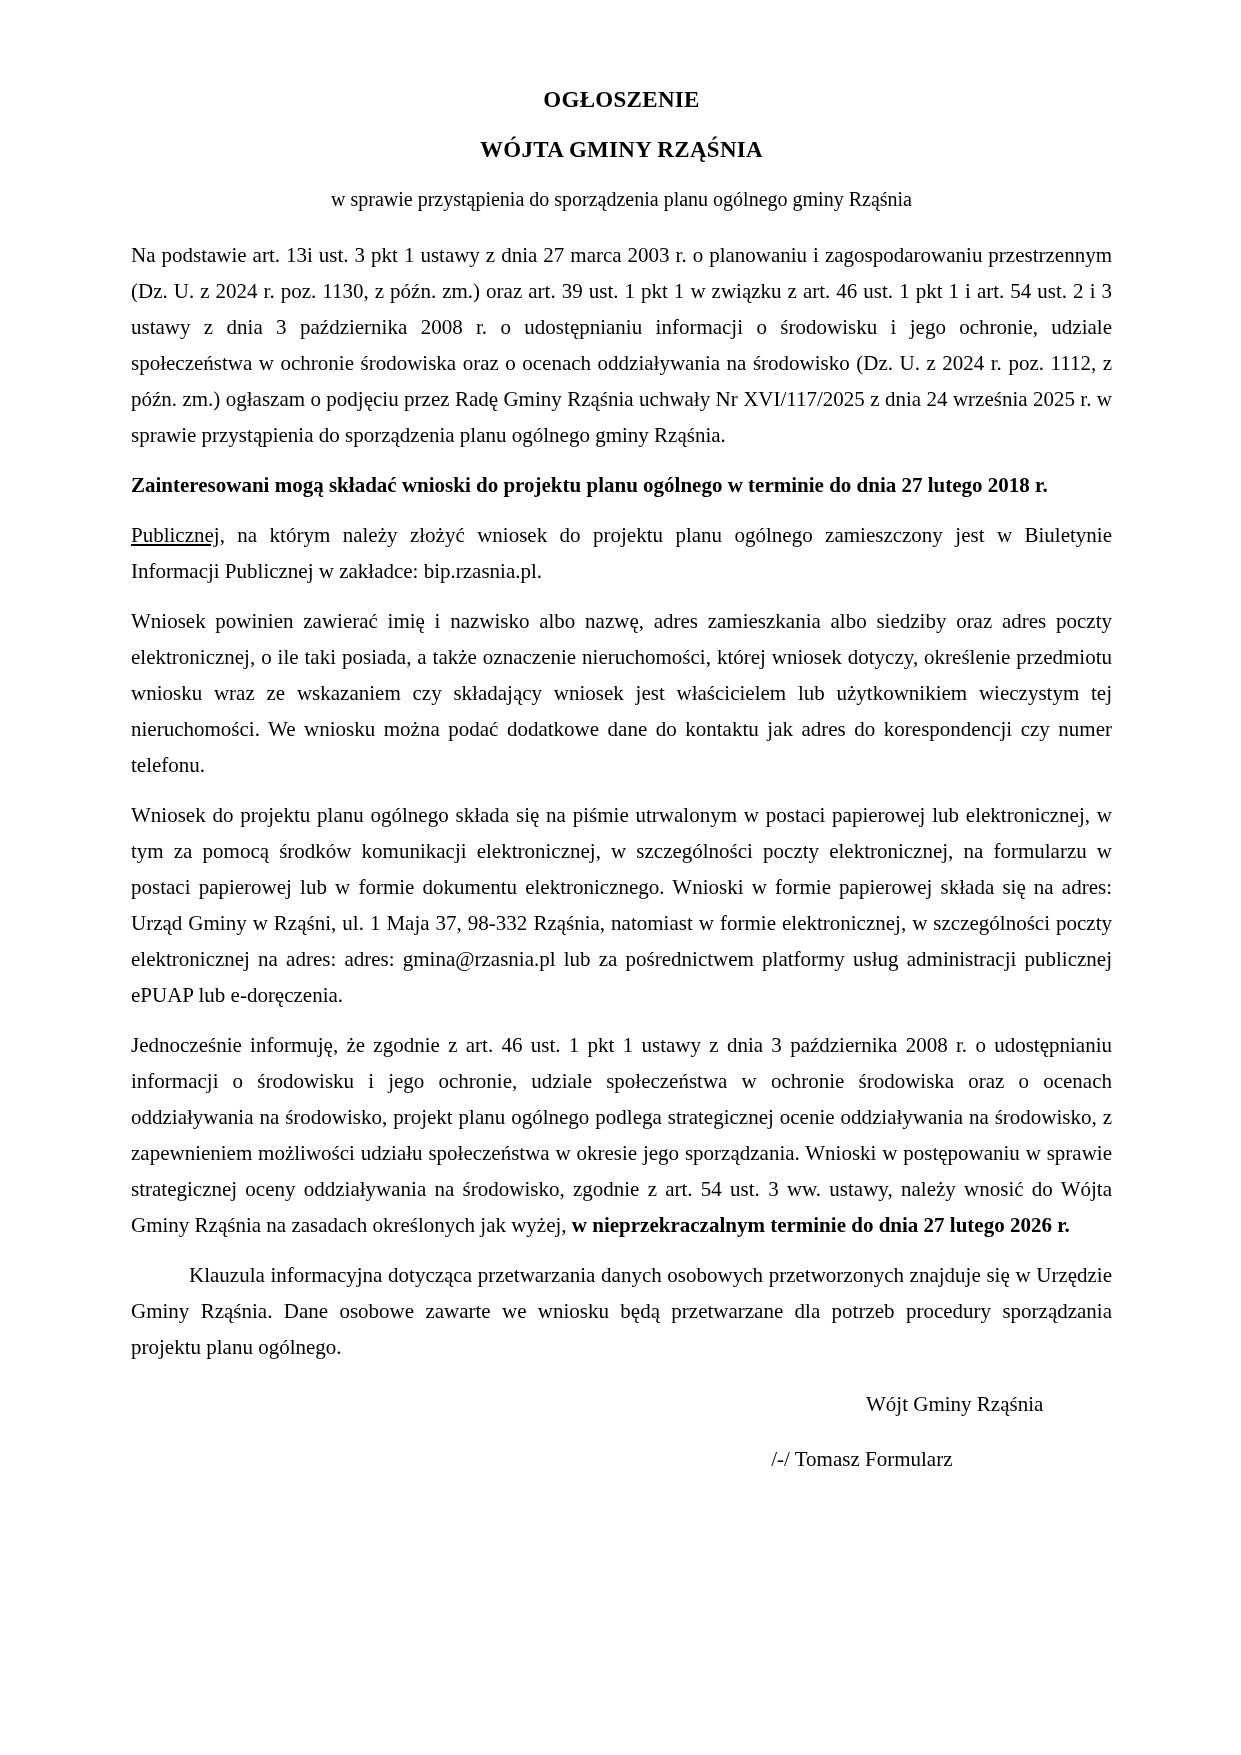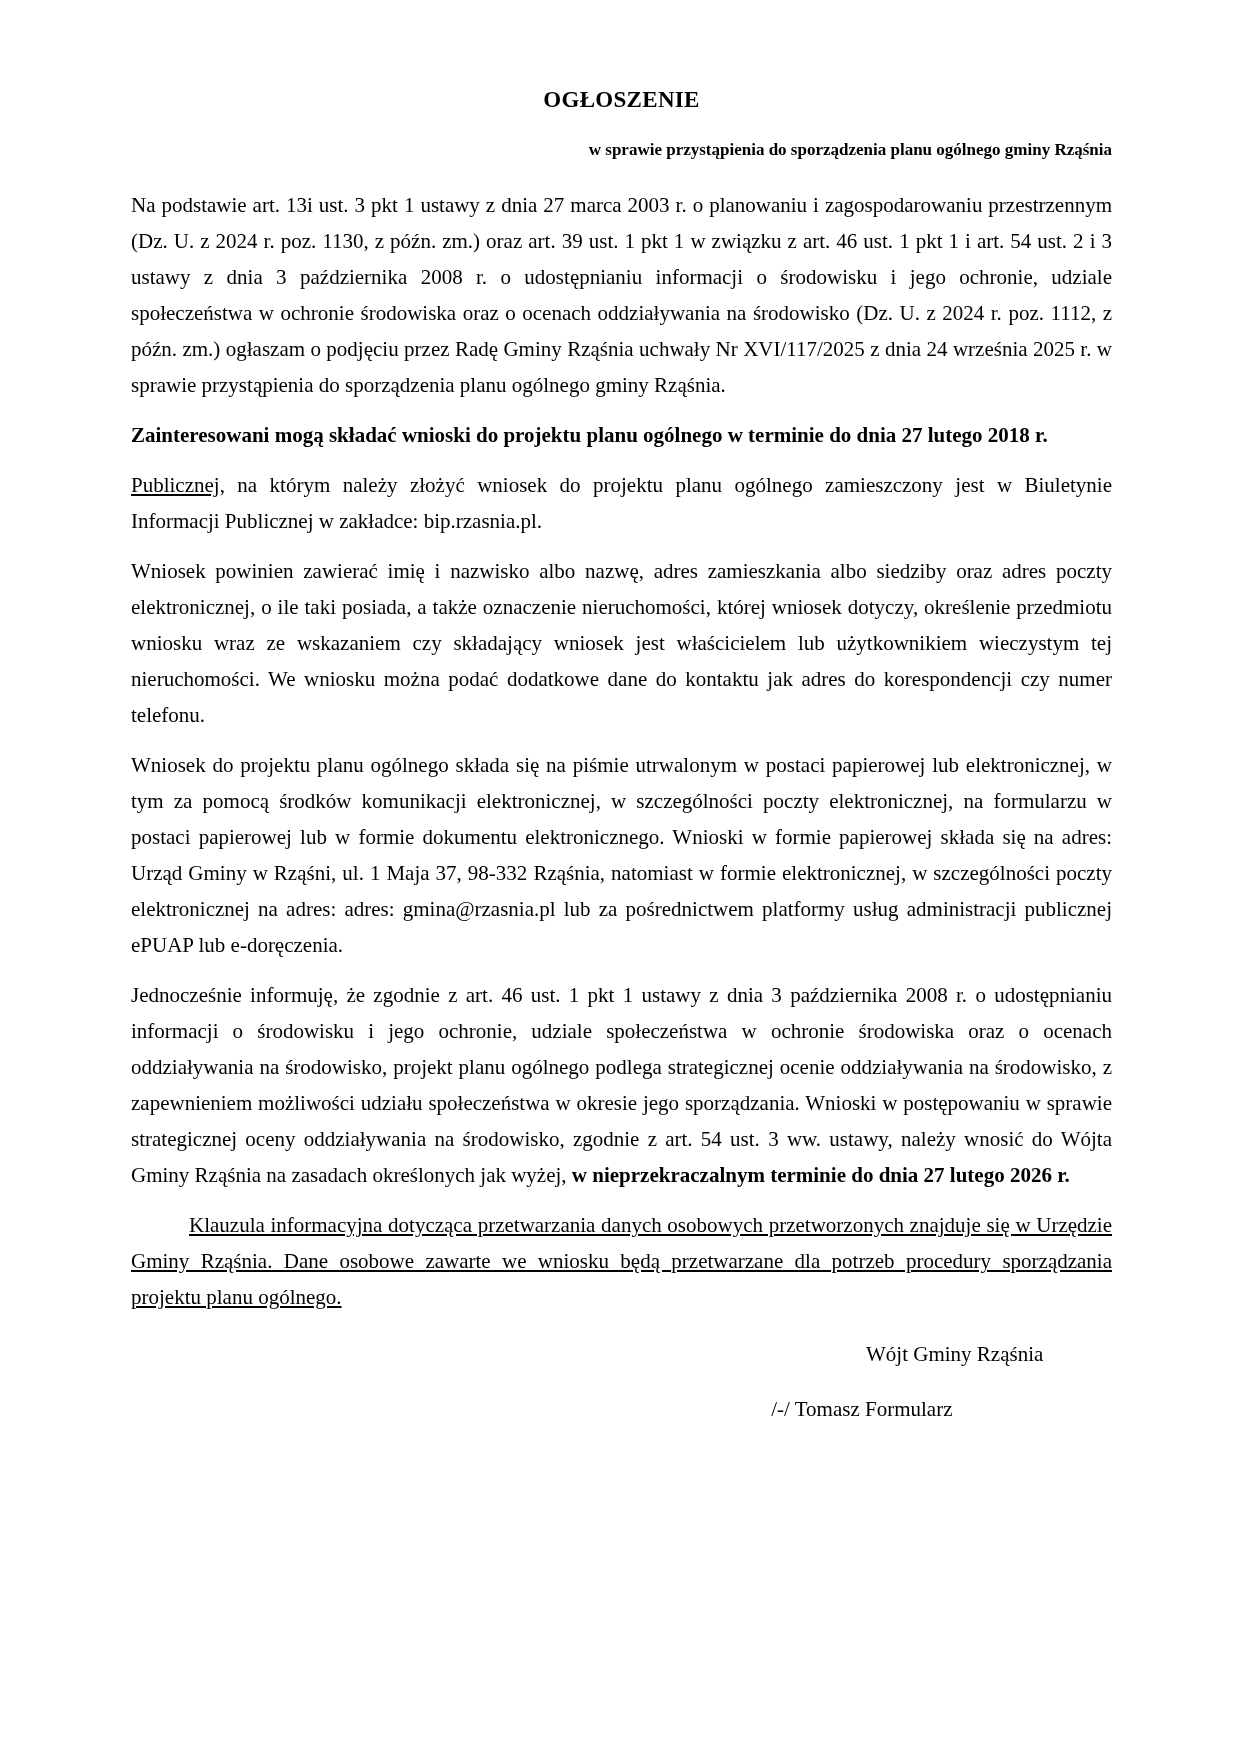--- a/index.html
+++ b/index.html
@@ -24,34 +24,33 @@
   }
   .title-line {
     text-align: center;
     font-weight: bold;
     font-size: 23px;
     line-height: 28px;
     margin: 0 0 22px 0;
     letter-spacing: 0.3px;
   }
   .subtitle {
-    text-align: right;
-    font-weight: bold;
-    font-size: 17px;
+    text-align: center;
+    font-weight: normal;
+    font-size: 20px;
     line-height: 27px;
     margin: 0 0 24px 0;
   }
   .doc-body p {
     margin: 6px 0 14px 0;
     text-align: justify;
     line-height: 36px;
   }
   .doc-body p.indent {
     text-indent: 58px;
-    text-decoration: underline;
   }
   .seg-b { font-weight: bold; }
   .seg-u { text-decoration: underline; }
   .signature {
     margin-top: 26px;
     margin-left: 56%;
     width: 37%;
     text-align: center;
   }
   .signature .sig-line {
@@ -61,20 +60,21 @@
   .signature .sig-role {
     margin-bottom: 28px;
     text-align: right;
   }
 </style>
 </head>
 <body>
 
 <div class="page">
   <h1 class="title-line">OGŁOSZENIE</h1>
+  <h1 class="title-line">WÓJTA GMINY RZĄŚNIA</h1>
   <h2 class="subtitle">w sprawie przystąpienia do sporządzenia planu ogólnego gminy Rząśnia</h2>
 
   <div class="doc-body" id="doc-body">
       <p><span>Na podstawie art. 13i ust. 3 pkt 1 ustawy z dnia 27 marca 2003 r. o planowaniu i zagospodarowaniu przestrzennym (Dz. U. z 2024 r. poz. 1130, z późn. zm.) oraz art. 39 ust. 1 pkt 1 w związku z art. 46 ust. 1 pkt 1 i art. 54 ust. 2 i 3 ustawy z dnia 3 października 2008 r. o udostępnianiu informacji o środowisku i jego ochronie, udziale społeczeństwa w ochronie środowiska oraz o ocenach oddziaływania na środowisko (Dz. U. z 2024 r. poz. 1112, z późn. zm.) ogłaszam o podjęciu przez Radę Gminy Rząśnia uchwały Nr XVI/117/2025 z dnia 24 września 2025 r. w sprawie przystąpienia do sporządzenia planu ogólnego gminy Rząśnia.</span></p>
       <p><span class="seg-b">Zainteresowani mogą składać wnioski do projektu planu ogólnego w terminie do dnia 27 lutego 2018 r.</span></p>
       <p><span class="seg-u">Publicznej</span><span>, na którym należy złożyć wniosek do projektu planu ogólnego zamieszczony jest w Biuletynie Informacji Publicznej w zakładce: bip.rzasnia.pl.</span></p>
       <p><span>Wniosek powinien zawierać imię i nazwisko albo nazwę, adres zamieszkania albo siedziby oraz adres poczty elektronicznej, o ile taki posiada, a także oznaczenie nieruchomości, której wniosek dotyczy, określenie przedmiotu wniosku wraz ze wskazaniem czy składający wniosek jest właścicielem lub użytkownikiem wieczystym tej nieruchomości. We wniosku można podać dodatkowe dane do kontaktu jak adres do korespondencji czy numer telefonu.</span></p>
       <p><span>Wniosek do projektu planu ogólnego składa się na piśmie utrwalonym w postaci papierowej lub elektronicznej, w tym za pomocą środków komunikacji elektronicznej, w szczególności poczty elektronicznej, na formularzu w postaci papierowej lub w formie dokumentu elektronicznego. Wnioski w formie papierowej składa się na adres: Urząd Gminy w Rząśni, ul. 1 Maja 37, 98-332 Rząśnia, natomiast w formie elektronicznej, w szczególności poczty elektronicznej na adres: adres: gmina@rzasnia.pl lub za pośrednictwem platformy usług administracji publicznej ePUAP lub e-doręczenia.</span></p>
       <p><span>Jednocześnie informuję, że zgodnie z art. 46 ust. 1 pkt 1 ustawy z dnia 3 października 2008 r. o udostępnianiu informacji o środowisku i jego ochronie, udziale społeczeństwa w ochronie środowiska oraz o ocenach oddziaływania na środowisko, projekt planu ogólnego podlega strategicznej ocenie oddziaływania na środowisko, z zapewnieniem możliwości udziału społeczeństwa w okresie jego sporządzania. Wnioski w postępowaniu w sprawie strategicznej oceny oddziaływania na środowisko, zgodnie z art. 54 ust. 3 ww. ustawy, należy wnosić do Wójta Gminy Rząśnia na zasadach określonych jak wyżej, </span><span class="seg-b">w nieprzekraczalnym terminie do dnia 27 lutego 2026 r.</span></p>
       <p class="indent"><span>Klauzula informacyjna dotycząca przetwarzania danych osobowych przetworzonych znajduje się w Urzędzie Gminy Rząśnia. Dane osobowe zawarte we wniosku będą przetwarzane dla potrzeb procedury sporządzania projektu planu ogólnego.</span></p>

